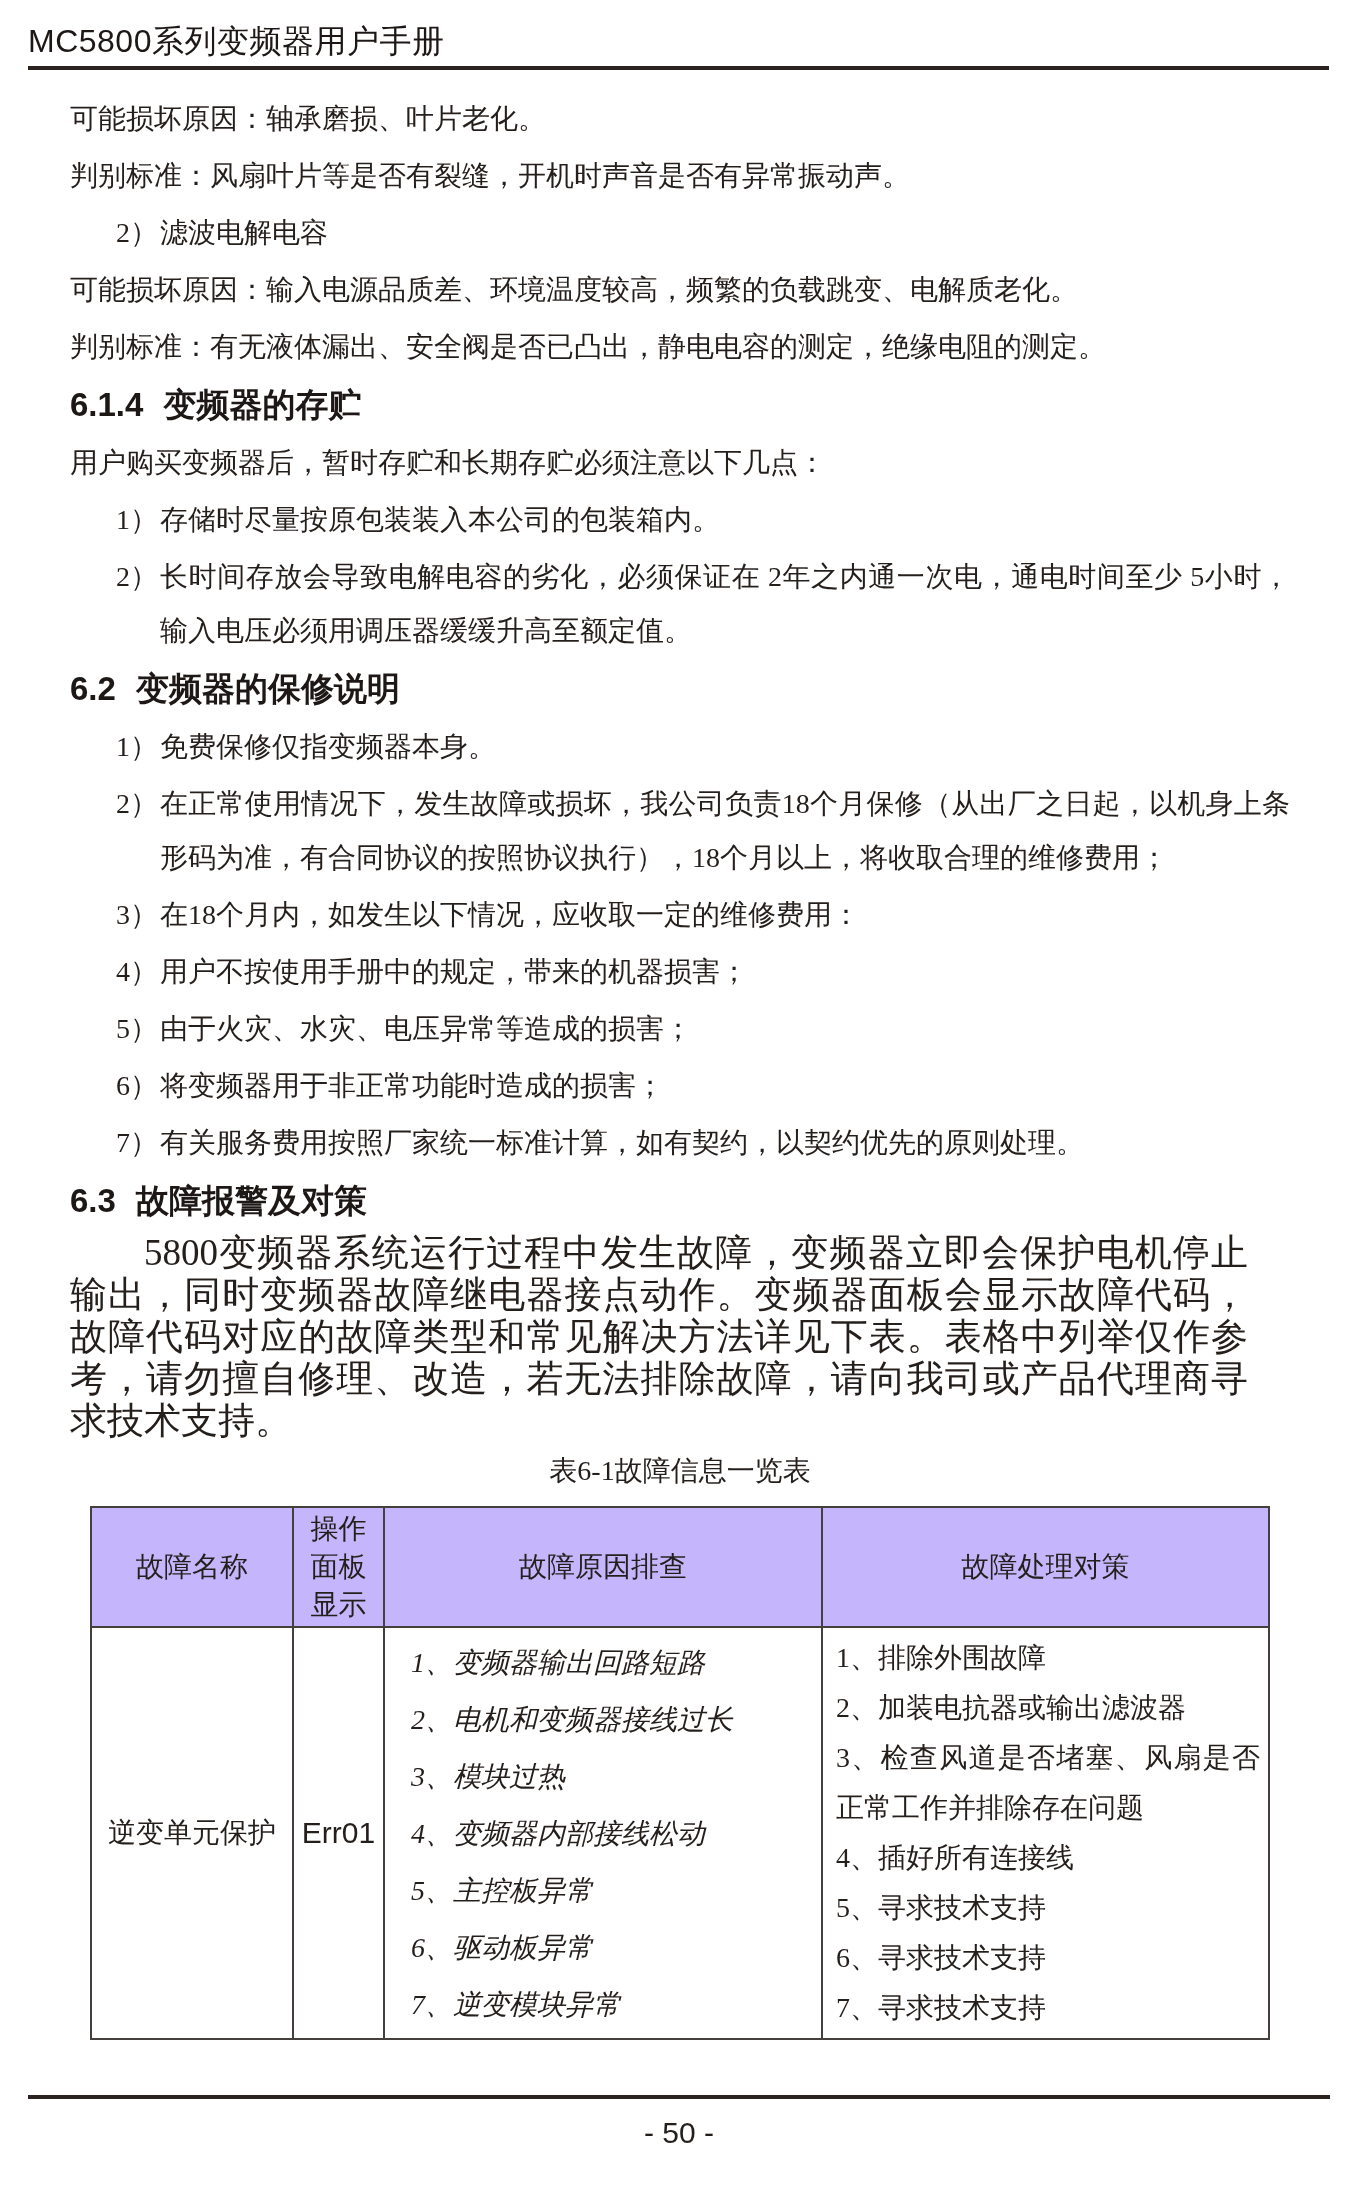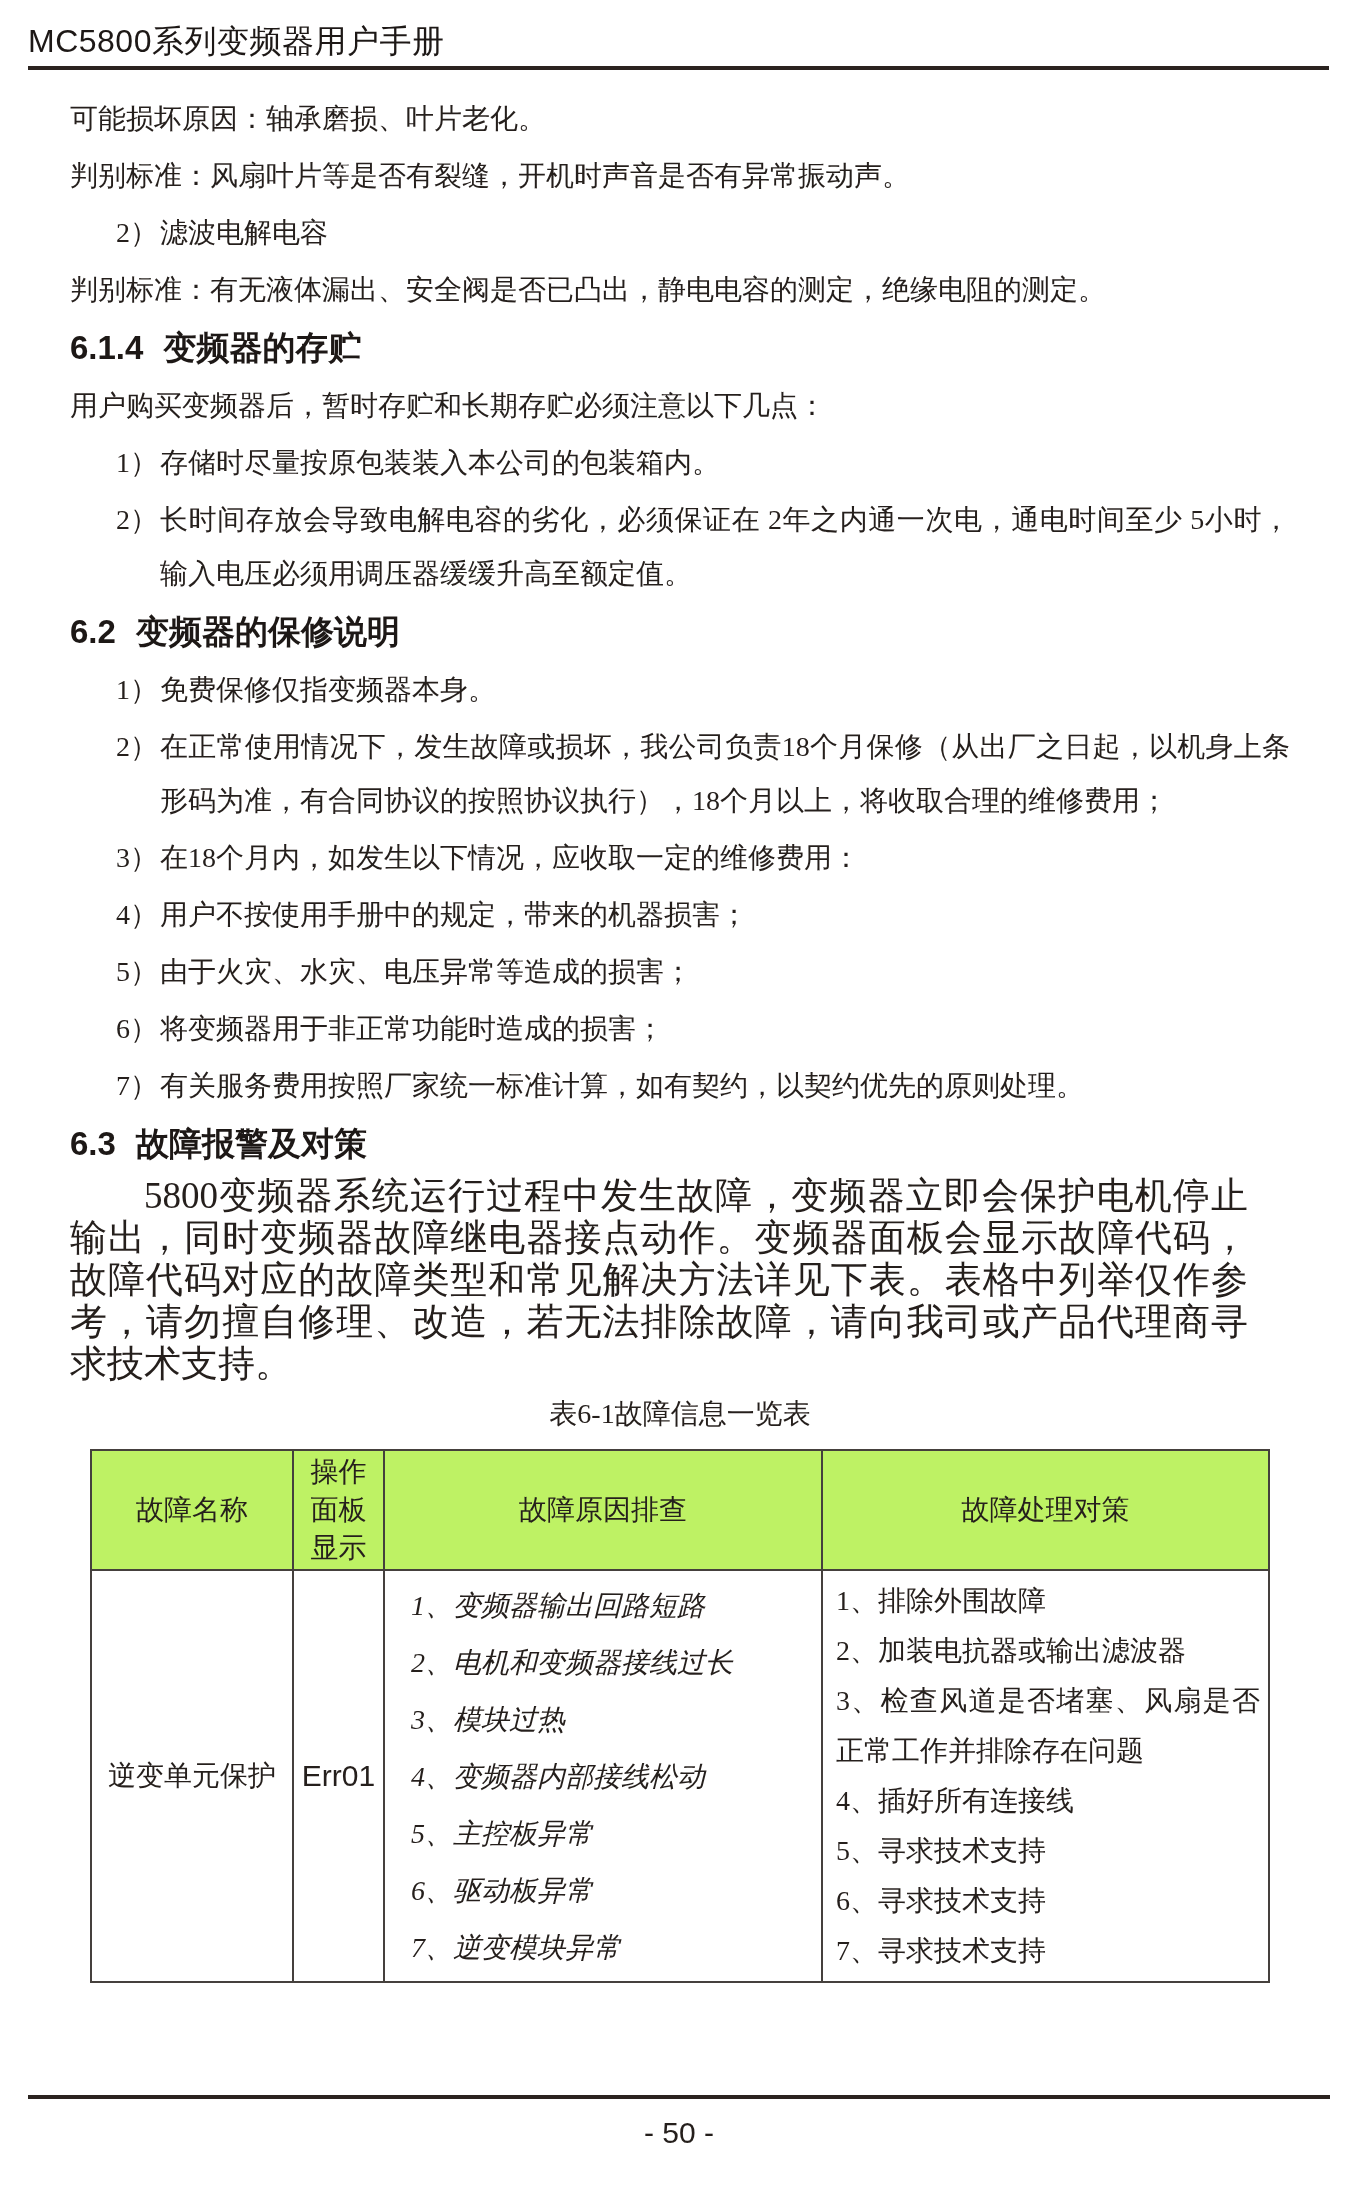--- a/index.html
+++ b/index.html
@@ -72,21 +72,21 @@
     margin: 0 auto;
     table-layout: fixed;
     width: 1178px;
     font-size: 28px;
   }
   table.fault-table th, table.fault-table td {
     border: 2px solid #45403d;
     box-sizing: border-box;
   }
   table.fault-table th {
-    background: #bef264;
+    background: #c4b5fd;
     font-weight: 400;
     vertical-align: middle;
     height: 120px;
     line-height: 38px;
     padding: 2px 6px;
   }
   td.c-name, td.c-disp {
     text-align: center;
     vertical-align: middle;
     height: 412px;
@@ -131,20 +131,21 @@
   <main>
 
     <p class="blk">可能损坏原因：轴承磨损、叶片老化。</p>
     <p class="blk">判别标准：风扇叶片等是否有裂缝，开机时声音是否有异常振动声。</p>
 
     <div class="num-item">
       <span class="num">2）</span>
       <span class="txt">滤波电解电容</span>
     </div>
 
+    <p class="blk">可能损坏原因：输入电源品质差、环境温度较高，频繁的负载跳变、电解质老化。</p>
     <p class="blk">判别标准：有无液体漏出、安全阀是否已凸出，静电电容的测定，绝缘电阻的测定。</p>
 
     <h2 class="sec">
       <span class="sec-num">6.1.4</span>
       <span class="sec-title">变频器的存贮</span>
     </h2>
 
     <p class="blk">用户购买变频器后，暂时存贮和长期存贮必须注意以下几点：</p>
 
     <div class="num-item">

